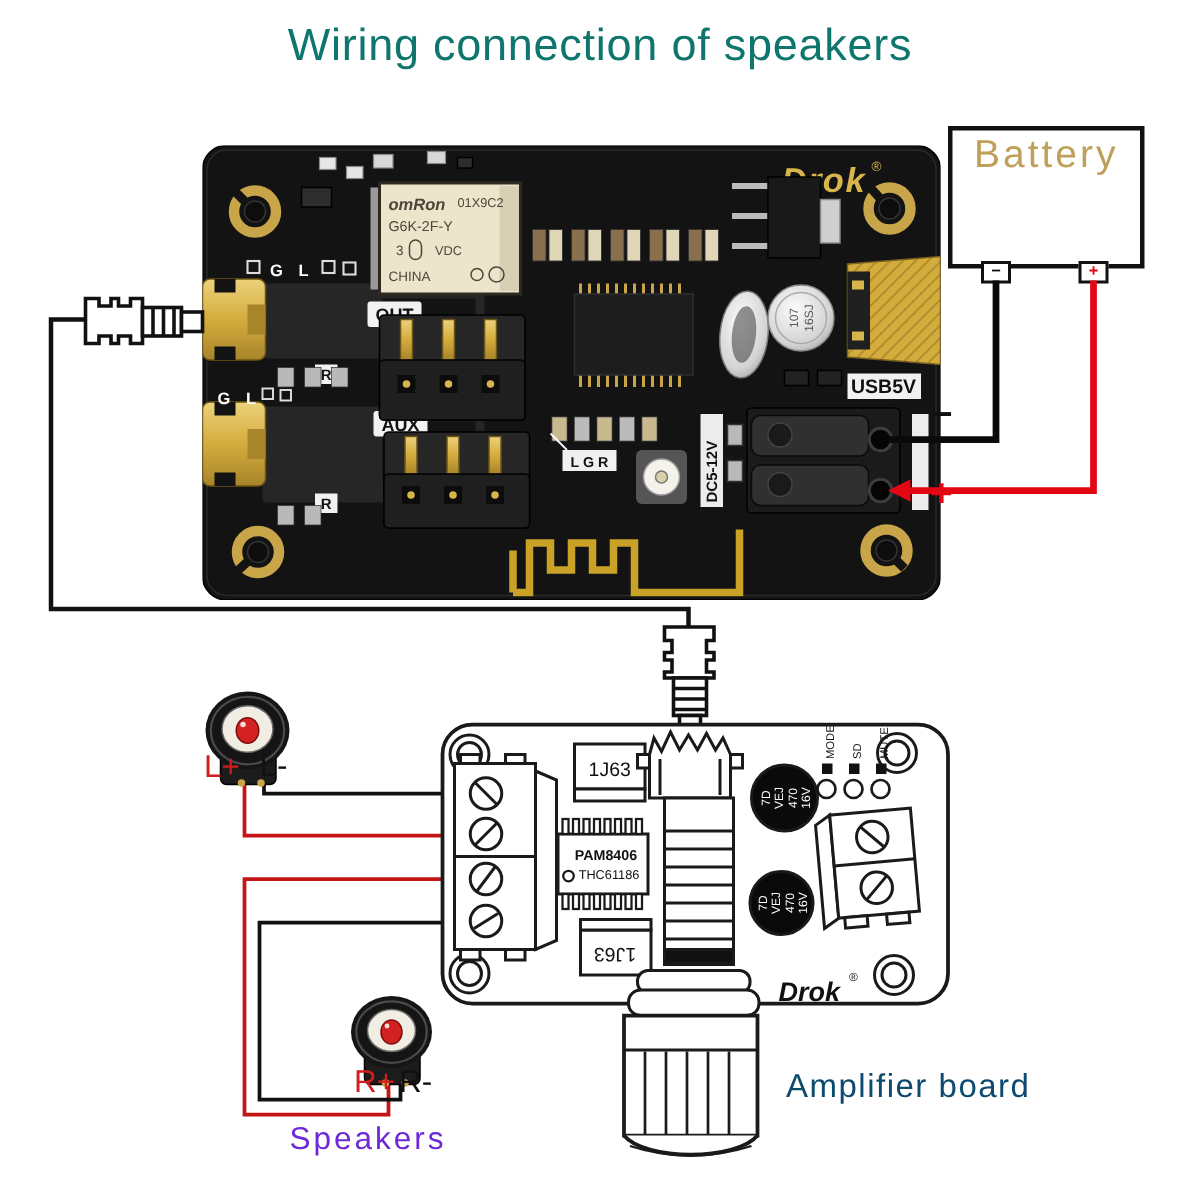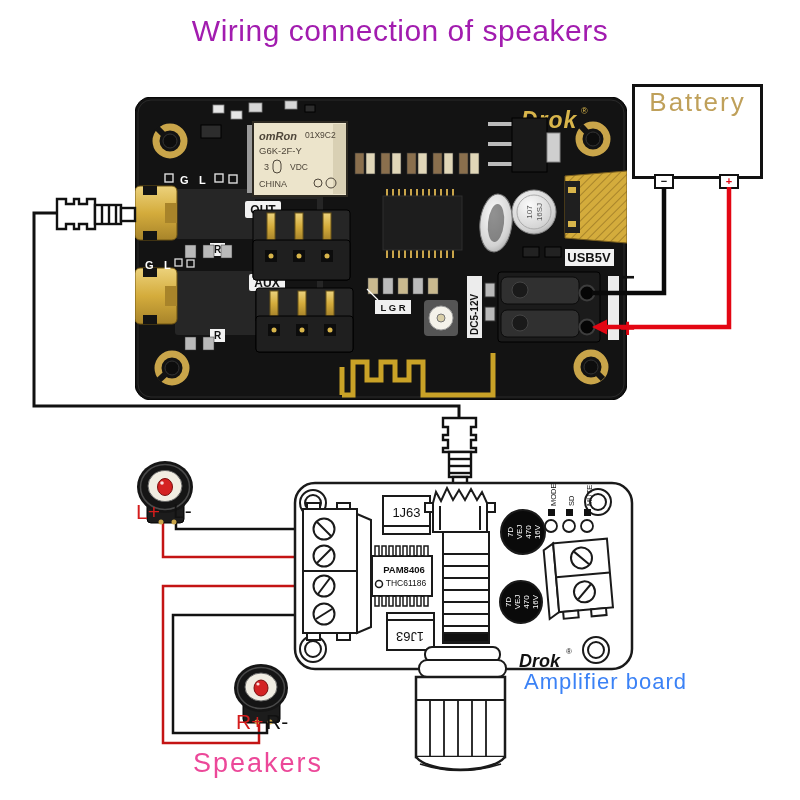--- a/index.html
+++ b/index.html
@@ -1,36 +1,36 @@
 <!DOCTYPE html>
 <html><head>
 <meta charset="utf-8">
 <style>
   html,body{margin:0;padding:0;background:#fff;}
   #stage{position:relative;width:800px;height:800px;background:#fff;overflow:hidden;
          font-family:"Liberation Sans",sans-serif;}
   .abs{position:absolute;}
-  #title{left:0;top:14px;width:800px;text-align:center;font-size:30px;color:#a21caf;
+  #title{left:0;top:14px;width:800px;text-align:center;font-size:30px;color:#0f766e;
          letter-spacing:.5px;}
   #btsvg{left:135px;top:97px;}
   #overlay{left:0;top:0;pointer-events:none;}
   #battery{left:632px;top:84px;width:125px;height:89px;border:3px solid #111;background:#fff;
            display:flex;align-items:flex-start;justify-content:center;}
   #battery .btxt{font-size:26px;color:#bfa05a;letter-spacing:2px;}
   .term{position:absolute;width:16px;height:11px;border:2px solid #111;background:#fff;
         font-size:11px;font-weight:bold;line-height:10px;text-align:center;}
   #term-neg{left:654px;top:174px;color:#111;}
   #term-pos{left:719px;top:174px;color:#e30613;}
   .lbl{position:absolute;white-space:nowrap;}
   #lbl-lplus{left:136px;top:500px;color:#d41d1d;font-size:21px;}
   #lbl-lminus{left:173px;top:499px;color:#111;font-size:21px;}
   #lbl-rplus{left:236px;top:710px;color:#d41d1d;font-size:21px;}
   #lbl-rminus{left:266px;top:710px;color:#111;font-size:21px;}
-  #lbl-speakers{left:193px;top:748px;font-size:27px;color:#ec4899;letter-spacing:2px;}
-  #lbl-amp{left:524px;top:669px;font-size:22px;color:#3b82f6;letter-spacing:1px;}
+  #lbl-speakers{left:193px;top:748px;font-size:21px;color:#6d28d9;letter-spacing:2px;}
+  #lbl-amp{left:524px;top:711px;font-size:22px;color:#0c4a6e;letter-spacing:1px;}
   #lbl-minus{left:621px;top:263px;font-size:24px;font-weight:bold;color:#111;}
   #lbl-plus{left:620px;top:313px;font-size:26px;font-weight:bold;color:#e30613;}
 </style>
 </head>
 <body>
 
 <div id="stage">
 
   <div id="title" class="abs">Wiring connection of speakers</div>
 

